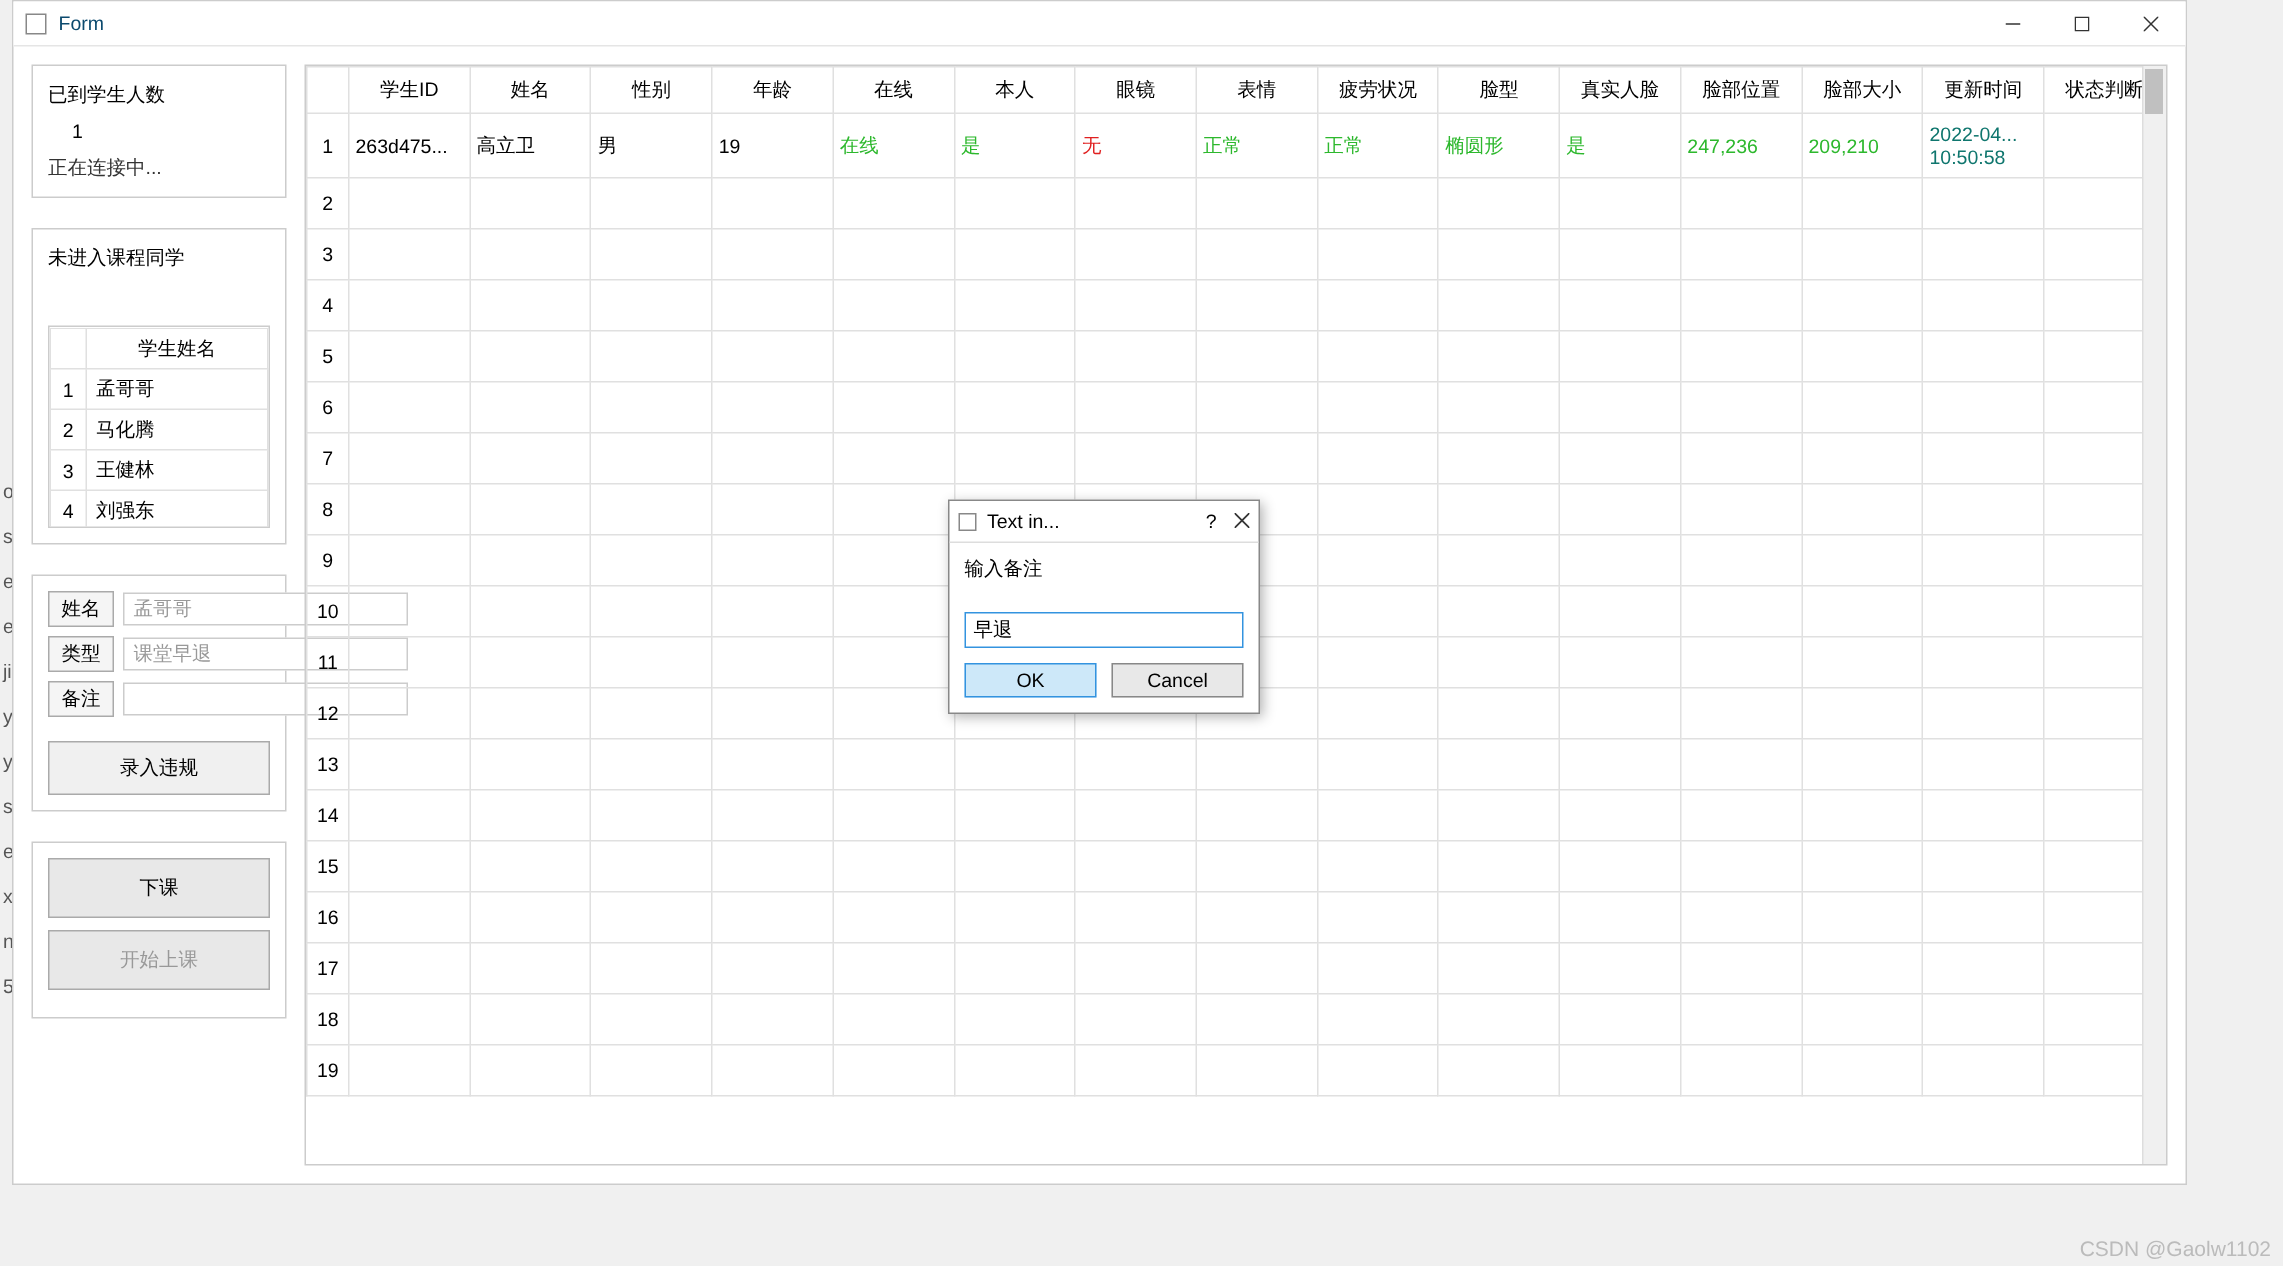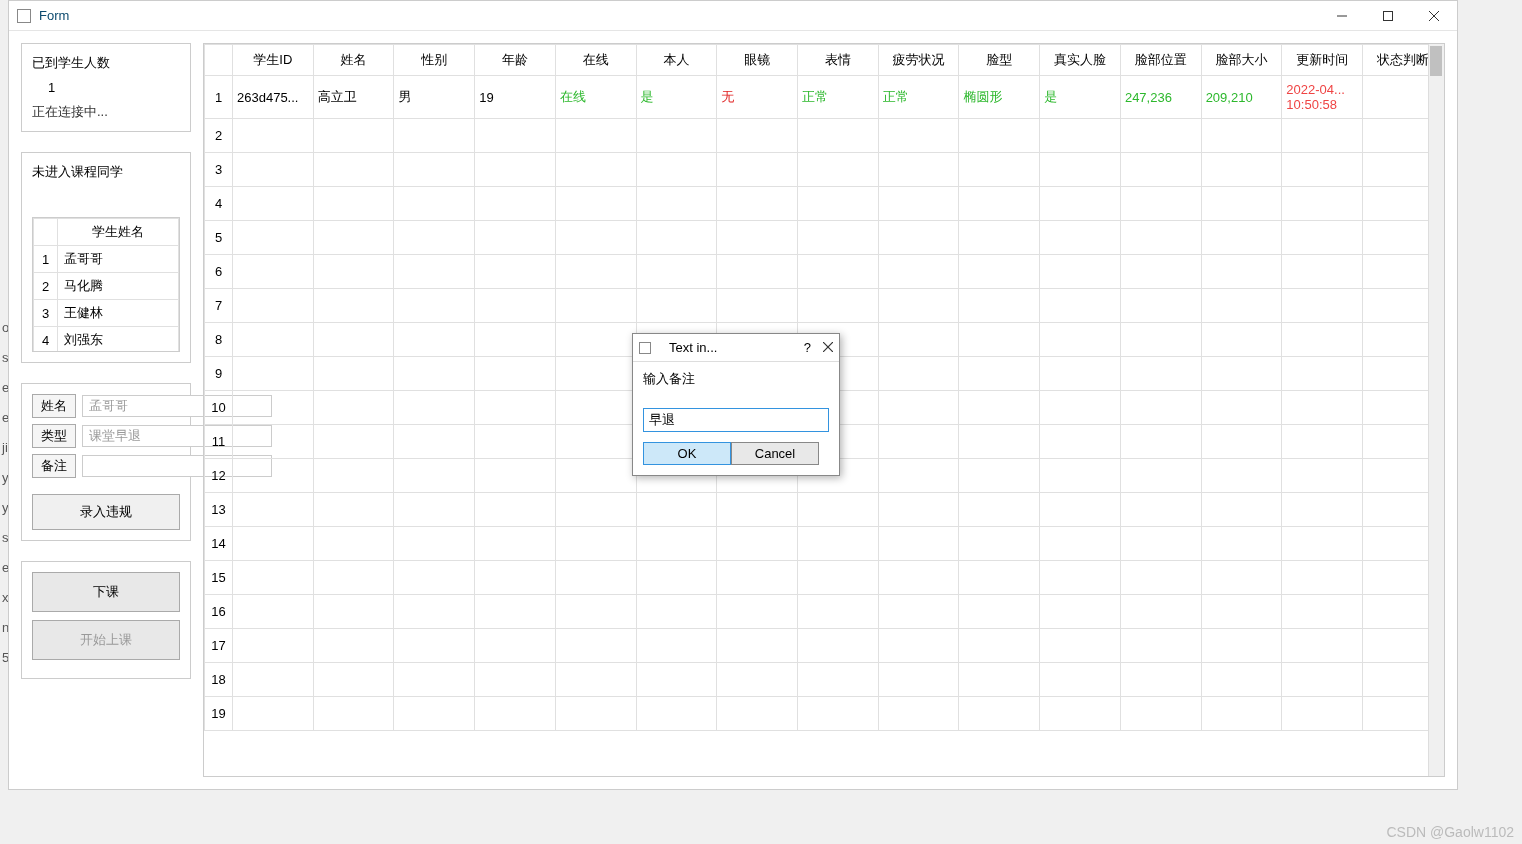--- a/index.html
+++ b/index.html
@@ -41,34 +41,34 @@
     .action-btn.disabled { color: #999; }
     
     .main-table-wrap { flex: 1; position: relative; border: 1px solid #ccc; overflow: hidden; }
     .main-table { width: 100%; border-collapse: collapse; table-layout: fixed; }
     .main-table th, .main-table td { border: 1px solid #e0e0e0; padding: 6px 4px; text-align: left; font-weight: normal; overflow: hidden; white-space: nowrap; text-overflow: ellipsis; }
     .main-table th { text-align: center; height: 30px; }
     .main-table td { height: 34px; }
     .main-table .rownum { width: 28px; text-align: center; }
     .col-green { color: #2db82d; }
     .col-red { color: #e02020; }
-    .col-magenta { color: #ef4444; }
+    .col-magenta { color: #0f766e; }
     .main-scrollbar { position: absolute; right: 0; top: 0; width: 16px; height: 100%; background: #f0f0f0; border-left: 1px solid #ddd; }
     .main-scrollbar-thumb { position: absolute; right: 2px; top: 2px; width: 12px; height: 30px; background: #c0c0c0; }
     
     
     .dialog { position: absolute; left: 632px; top: 333px; width: 208px; background: #fff; border: 1px solid #888; box-shadow: 2px 2px 8px rgba(0,0,0,0.3); }
     .dialog-titlebar { height: 28px; display: flex; align-items: center; justify-content: space-between; padding: 0 6px; border-bottom: 1px solid #ddd; }
-    .dialog-titlebar-left { display: flex; align-items: center; gap: 18px; }
+    .dialog-titlebar-left { display: flex; align-items: center; gap: 7px; }
     .dialog-icon { width: 12px; height: 12px; border: 1px solid #888; }
     .dialog-titlebar-right { display: flex; gap: 12px; }
     .dialog-body { padding: 8px 10px 10px; }
     .dialog-label { margin-bottom: 20px; }
     .dialog-input { width: 100%; border: 1px solid #3393df; padding: 3px 5px; height: 24px; margin-bottom: 10px; }
-    .dialog-buttons { display: flex; gap: 0; justify-content: flex-start; }
+    .dialog-buttons { display: flex; gap: 0; justify-content: space-between; }
     .dialog-btn { border: 1px solid #888; padding: 3px 0; width: 88px; cursor: pointer; text-align: center; }
     .dialog-btn.primary { background: #cde8f9; border-color: #3393df; }
     .dialog-btn.secondary { background: #e8e8e8; }
     
     .watermark { position: absolute; right: 8px; bottom: 4px; color: #bbb; font-size: 14px; }
     
     .left-fragments { position: absolute; left: 0; top: 0; font-size: 12px; color: #555; }
     .left-fragments div { height: 30px; padding-left: 2px; }
   </style>
 </head>

